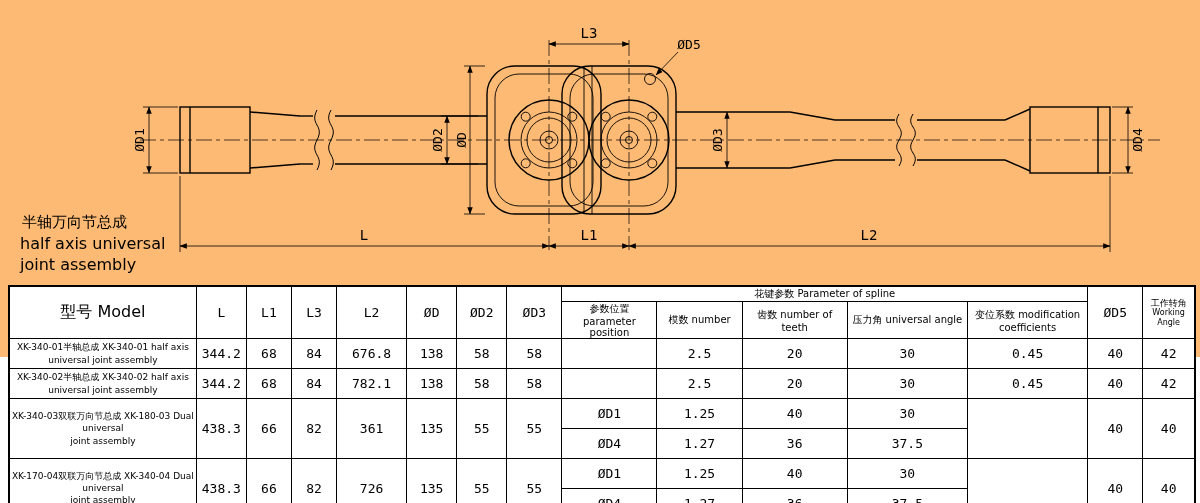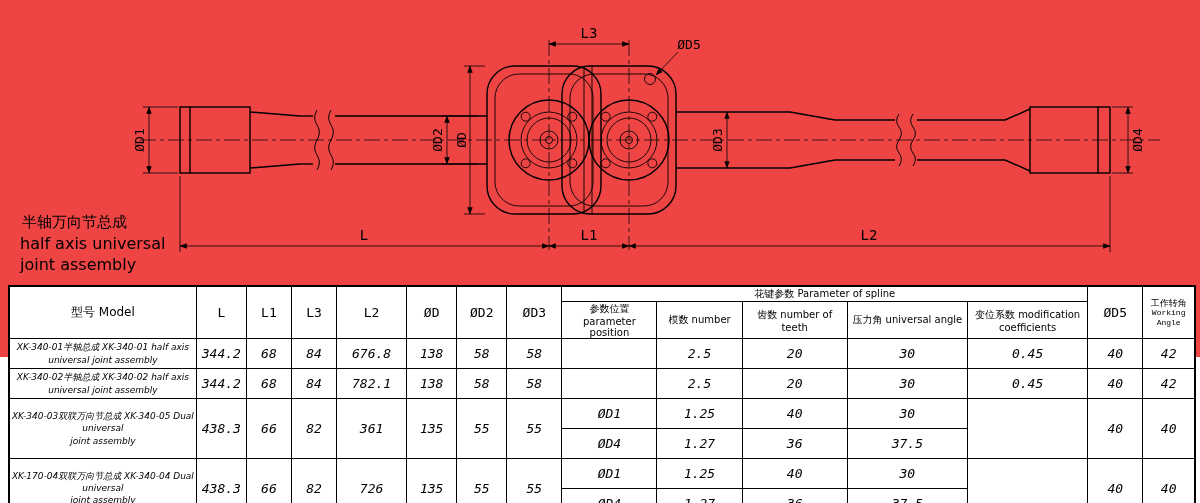--- a/index.html
+++ b/index.html
@@ -1,45 +1,45 @@
 <!DOCTYPE html>
 <html><head>
 <meta charset="utf-8">
 <style>
   html,body { margin:0; padding:0; background:#fff; }
   body { width:1200px; height:503px; overflow:hidden; font-family:"DejaVu Sans", sans-serif; color:#000; }
-  .sheet { position:relative; width:1200px; height:357px; background:#ef4444; }
+  .sheet { position:relative; width:1200px; height:357px; background:#fdba74; }
 
   
   .drawing-wrap { position:absolute; left:0; top:0; width:1200px; height:285px; }
   .obj line, .obj rect, .obj path, .obj circle { stroke:#000; fill:none; stroke-width:1.4px; }
   .obj .thin { stroke-width:0.9px; }
   .obj .brk { stroke-width:1px; }
   .cl line { stroke:#000; stroke-width:0.7px; stroke-dasharray:16 4 4 4; fill:none; }
   .dim line { stroke:#000; stroke-width:0.8px; fill:none; }
   .dim text { font-family:"DejaVu Sans Mono", monospace; font-size:13px; fill:#000; text-anchor:middle; }
   .dim text.big { font-size:14px; }
   .ttl text { font-family:"DejaVu Sans", sans-serif; font-size:16px; fill:#000; }
   .ttl text.cn { font-size:15px; }
 
   
   .spec-table { position:absolute; left:8px; top:285px; width:1188px; border-collapse:collapse;
                 table-layout:fixed; border:2px solid #000; background:#fff; }
   .spec-table th, .spec-table td { border:1px solid #000; text-align:center; vertical-align:middle;
                 padding:0 1px; overflow:hidden; font-weight:normal; }
   tr.h1 { height:15px; }
   tr.h2 { height:18px; }
-  tbody tr { height:30px;font-style:italic; }
-  .hm  { font-size:12px; }
+  tbody tr { height:30px; }
+  .hm  { font-size:16px; }
   .hs  { font-size:10px; }
   .hn  { font-family:"DejaVu Sans Mono", monospace; font-size:13px; }
   tr.h2 th { font-size:10px; }
   tr.h2 th.tiny { font-size:10px;margin-top:24px; }
   .hw div.cn { font-size:9px; line-height:1.2; }
-  .hw div.en { font-size:8px; line-height:1.2;font-family:Liberation Mono, monospace; }
+  .hw div.en { font-size:8px; line-height:1.2; }
   .num   { font-family:"DejaVu Sans Mono", monospace; font-size:13px; }
   .model { font-size:9px; line-height:1.35; font-family:"DejaVu Sans", sans-serif; }
 </style>
 </head>
 <body>
 
 <div class="sheet">
 
   <div class="drawing-wrap">
     <svg width="1200" height="285" viewBox="0 0 1200 285">
@@ -255,21 +255,21 @@
         <td class="num">2.5</td>
         <td class="num">20</td>
         <td class="num">30</td>
         <td class="num">0.45</td>
         <td class="num">40</td>
         <td class="num">42</td>
       </tr>
 
       <tr>
         <td class="model" rowspan="2">
-          <div>XK-340-03双联万向节总成 XK-340-05 Dual universal</div>
+          <div>XK-340-03双联万向节总成 XK-180-03 Dual universal</div>
           <div>joint assembly</div>
         </td>
         <td class="num" rowspan="2">438.3</td>
         <td class="num" rowspan="2">66</td>
         <td class="num" rowspan="2">82</td>
         <td class="num" rowspan="2">361</td>
         <td class="num" rowspan="2">135</td>
         <td class="num" rowspan="2">55</td>
         <td class="num" rowspan="2">55</td>
         <td class="num">ØD1</td>

